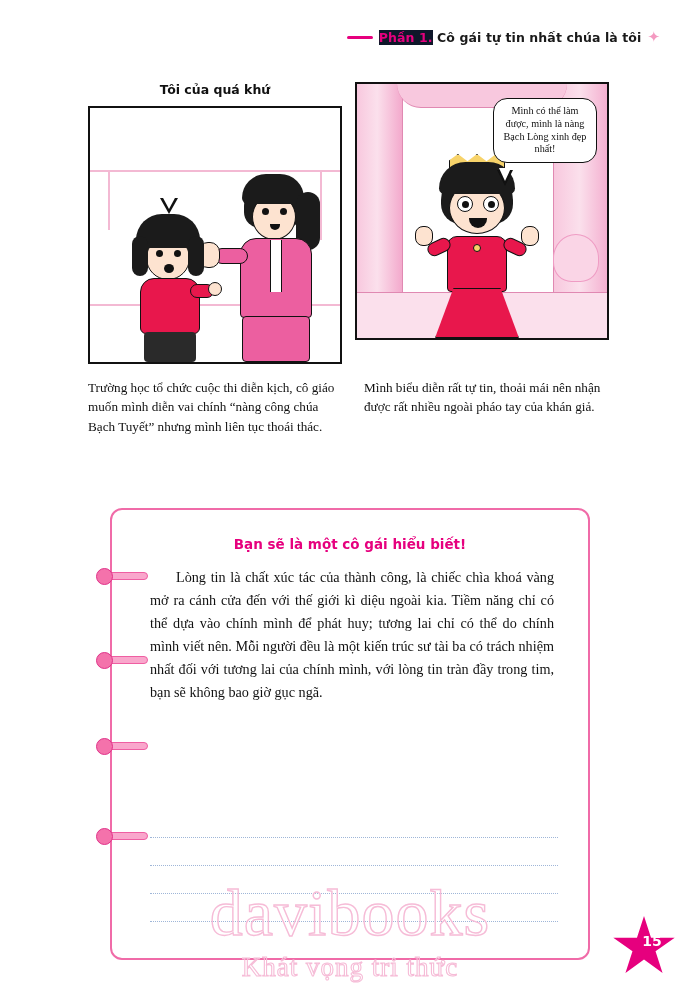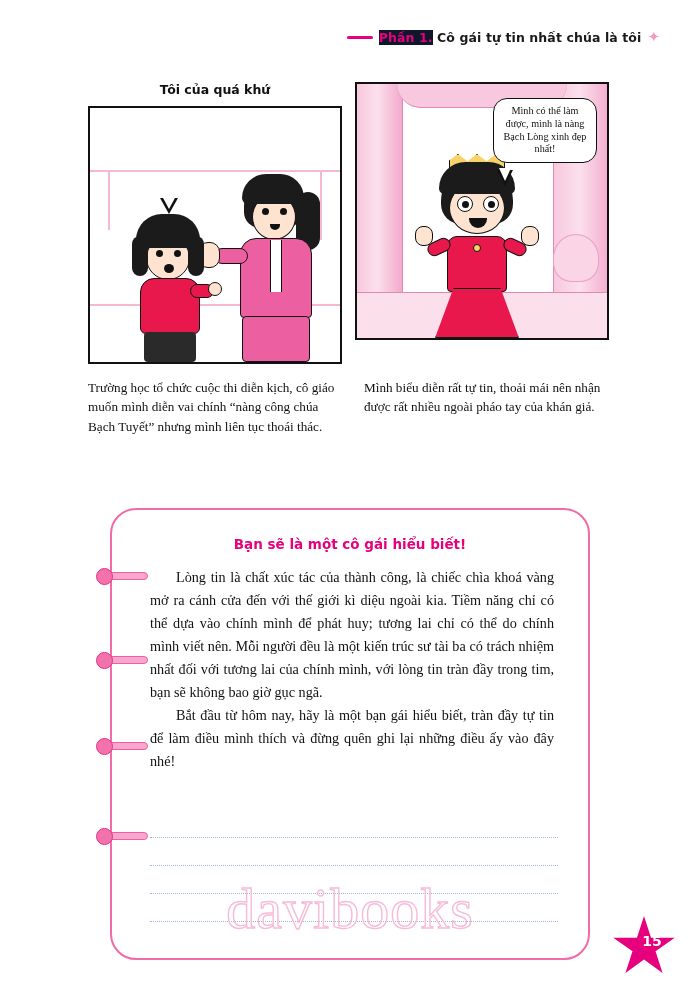--- a/index.html
+++ b/index.html
@@ -129,21 +129,21 @@
   }
 
   
   .notecard {
     position: absolute;
     left: 110px;
     top: 508px;
     width: 480px;
     height: 452px;
     border: 2.5px solid #f06ba8;
-    border-radius: 26px;
+    border-radius: 12px;
     background: #fff;
   }
   .note-title {
     text-align: center;
     margin-top: 26px;
     font-family: "DejaVu Sans", sans-serif;
     font-size: 13.5px;
     font-weight: bold;
     color: #e6007e;
   }
@@ -196,21 +196,21 @@
   
   .watermark {
     position: absolute;
     left: 0; right: 0;
     top: 880px;
     text-align: center;
     pointer-events: none;
   }
   .wm-main {
     font-family: "Liberation Serif", serif;
-    font-size: 58px;
+    font-size: 66px;
     color: transparent;
     -webkit-text-stroke: 1.4px #f6bcd7;
     letter-spacing: 1px;
     line-height: 1;
   }
   .wm-sub {
     margin-top: 6px;
     font-family: "Liberation Serif", serif;
     font-size: 27px;
     color: transparent;
@@ -339,21 +339,20 @@
 
 <div class="captions">
   <div class="caption">Trường học tổ chức cuộc thi diễn kịch, cô giáo muốn mình diễn vai chính “nàng công chúa Bạch Tuyết” nhưng mình liên tục thoái thác.</div>
   <div class="caption">Mình biểu diễn rất tự tin, thoải mái nên nhận được rất nhiều ngoài pháo tay của khán giả.</div>
 </div>
 
 <div class="notecard">
   <div class="note-title">Bạn sẽ là một cô gái hiểu biết!</div>
   <div class="note-body">
     <p>Lòng tin là chất xúc tác của thành công, là chiếc chìa khoá vàng mở ra cánh cửa đến với thế giới kì diệu ngoài kia. Tiềm năng chỉ có thể dựa vào chính mình để phát huy; tương lai chỉ có thể do chính mình viết nên. Mỗi người đều là một kiến trúc sư tài ba có trách nhiệm nhất đối với tương lai của chính mình, với lòng tin tràn đầy trong tim, bạn sẽ không bao giờ gục ngã.</p>
-    <p>Bắt đầu từ hôm nay, hãy là một bạn gái hiểu biết, tràn đầy tự tin để làm điều mình thích và đừng quên ghi lại những điều ấy vào đây nhé!</p>
   </div>
   <div class="dotted-lines">
     <div class="dot-line"></div>
     <div class="dot-line"></div>
     <div class="dot-line"></div>
     <div class="dot-line"></div>
   </div>
 </div>
 
 <div class="ring" style="top:568px;">
@@ -368,18 +367,19 @@
   <div class="ring-bar"></div>
   <div class="ring-knob"></div>
 </div>
 <div class="ring" style="top:828px;">
   <div class="ring-bar"></div>
   <div class="ring-knob"></div>
 </div>
 
 <div class="watermark">
   <div class="wm-main">davibooks</div>
+  <div class="wm-sub">Khát vọng tri thức</div>
 </div>
 
 <div class="page-star">
   <div class="star-shape"></div>
   <div class="page-num">15</div>
 </div>
 
 </body></html>

